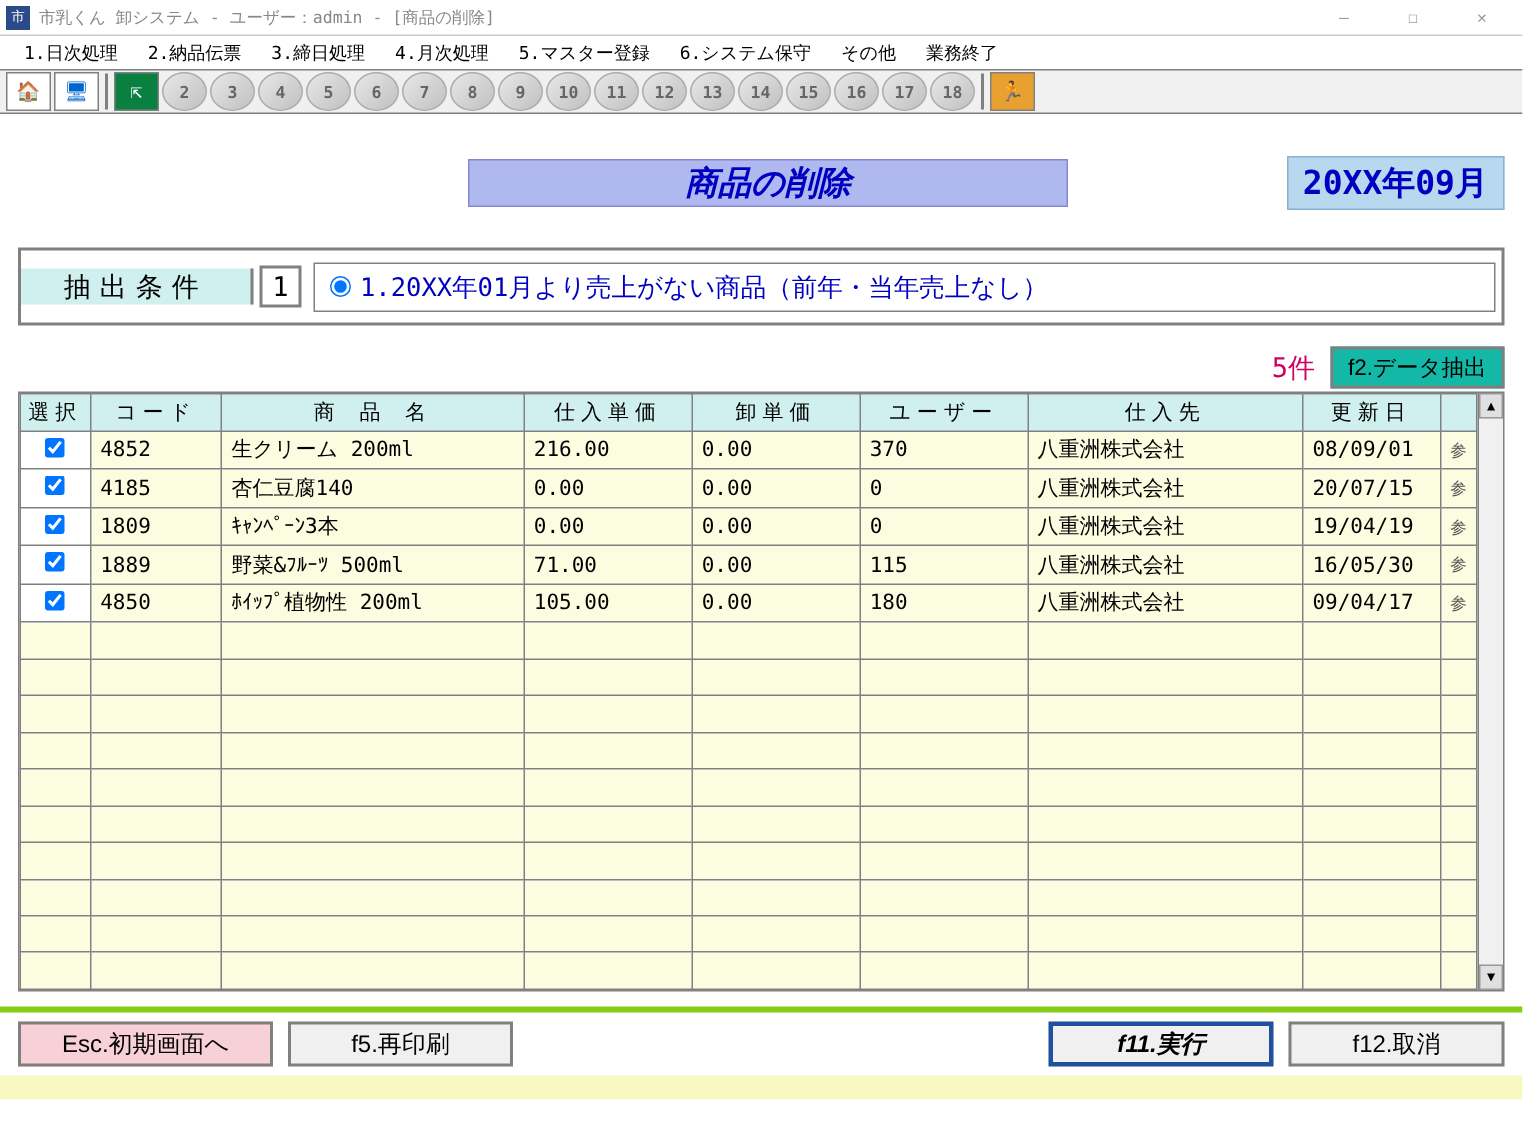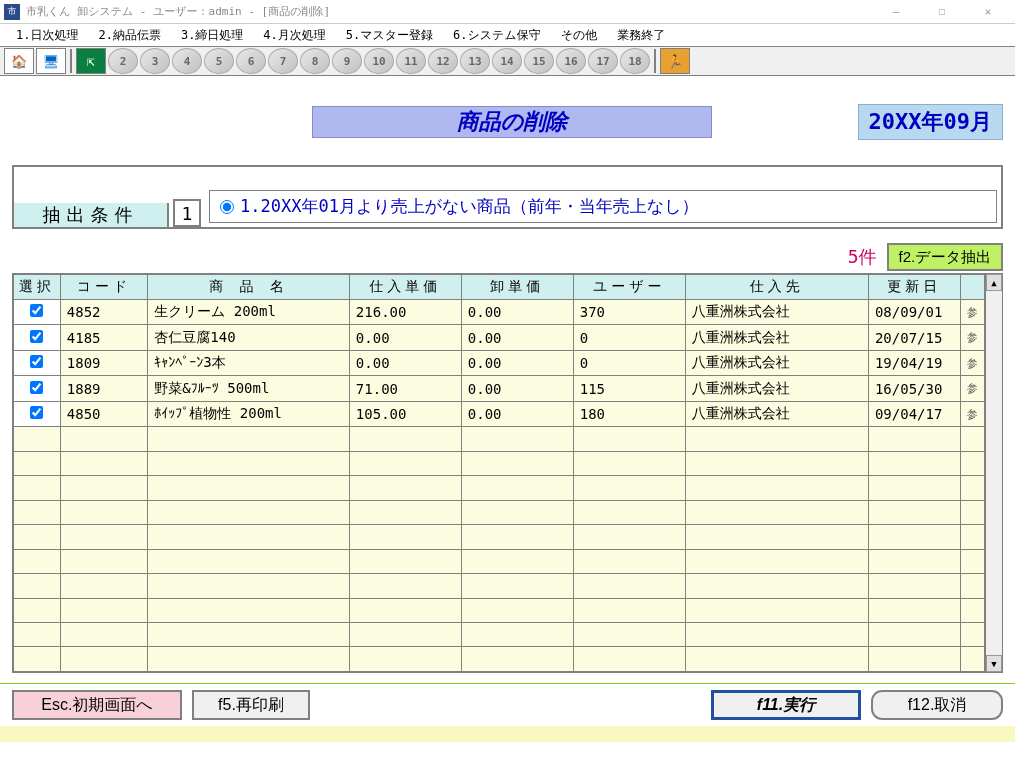--- a/index.html
+++ b/index.html
@@ -17,52 +17,52 @@
 .toolbar .tb { width: 30px; height: 26px; border: 1px solid #808080; display: flex; align-items: center; justify-content: center; background: #fff; cursor: pointer; }
 .toolbar .num { width: 30px; height: 26px; border-radius: 50%; background: linear-gradient(135deg,#e8e8e8,#c0c0c0); display: flex; align-items: center; justify-content: center; font-weight: bold; color: #666; font-size: 11px; cursor: pointer; border:1px solid #aaa; }
 .toolbar .sep { width: 2px; height: 24px; background: #808080; margin: 0 2px; }
 
 .content { padding: 10px 12px; }
 
 .pagetitle-row { display: flex; align-items: center; margin: 18px 0 25px; }
 .pagetitle { width: 400px; height: 32px; background: #b0b8f0; display: flex; align-items: center; justify-content: center; font-size: 22px; font-weight: bold; font-style: italic; color: #0000c0; border: 1px solid #8888d0; margin-left: 300px; }
 .period { margin-left: auto; font-size: 22px; font-weight: bold; color: #0000c0; background: #b8d8f0; padding: 2px 10px; border: 1px solid #88b0d0; }
 
-.cond-box { border: 2px solid #808080; display: flex; align-items: flex-end; height: 64px; }
+.cond-box { border: 2px solid #808080; display: flex; align-items: center; height: 52px; }
 .cond-label { width: 155px; background: #d0f0f0; display: flex; align-items: center; justify-content: center; font-size: 18px; border-right: 2px solid #808080; letter-spacing: 6px; }
 .cond-num { width: 36px; display: flex; align-items: center; justify-content: center; }
 .cond-num .sq { width: 28px; height: 28px; border: 2px solid #808080; display: flex; align-items: center; justify-content: center; font-size: 18px; }
 .cond-opts { flex: 1; display: flex; flex-direction: column; justify-content: center; padding: 4px 10px; gap: 4px; border:1px solid #808080; margin:4px; }
 .cond-opts label { display: flex; align-items: center; gap: 6px; font-size: 17px; cursor: pointer; }
 .cond-opts label.sel { color: #0000c0; }
 .cond-opts input[type=radio] { width: 14px; height: 14px; }
 
 .count-row { display: flex; justify-content: flex-end; align-items: center; margin-top: 14px; gap: 10px; }
 .count { color: #d00060; font-size: 18px; }
-.extract-btn { height: 28px; padding: 0 10px; border: 2px solid #808080; background: #bef264; font-size: 15px; cursor: pointer; }
+.extract-btn { height: 28px; padding: 0 10px; border: 2px solid #808080; background: #14b8a6; font-size: 15px; cursor: pointer; }
 
 .grid-wrap { border: 1px solid #808080; margin-top: 2px; position: relative; height: 400px; display: flex; }
 .grid { flex: 1; border-collapse: collapse; font-size: 14px; table-layout: fixed; }
 .grid th { background: #d0f0f0; border: 1px solid #808080; padding: 3px 4px; font-weight: normal; letter-spacing: 4px; height: 24px; }
 .grid td { border: 1px solid #808080; padding: 3px 6px; background: #fcfce0; height: 24px; overflow: hidden; white-space: nowrap; }
 .grid td.chk { text-align: center; background: #fff; }
 .grid td.num { text-align: left; }
 .grid td.ref { text-align: center; font-size: 11px; color: #555; cursor: pointer; }
 .grid td.empty { background: #fcfce0; }
 .scrollbar { width: 17px; background: #f0f0f0; border-left: 1px solid #808080; position: relative; }
 .scrollbar .sbtn { height: 17px; display: flex; align-items: center; justify-content: center; background: #e0e0e0; border: 1px solid #999; font-size: 9px; cursor: pointer; }
 .scrollbar .sbtn.bot { position: absolute; bottom: 0; left:0; right:0; }
 
-.footer { padding: 6px 12px; border-top: 1px solid #84cc16; display: flex; gap: 10px; align-items: center; }
+.footer { padding: 6px 12px; border-top: 4px solid #84cc16; display: flex; gap: 10px; align-items: center; }
 .footer .fbtn { height: 30px; border: 2px solid #808080; padding: 0 14px; font-size: 16px; cursor: pointer; background: #f0f0f0; display: flex; align-items: center; }
 .footer .fbtn.esc { background: #f8d0d8; width:170px; justify-content:center; }
-.footer .fbtn.f5 { width:118px; justify-content:center; }
+.footer .fbtn.f5 { width:150px; justify-content:center; }
 .footer .spacer { flex: 1; }
 .footer .fbtn.f11 { width:150px; justify-content:center; font-weight:bold; border:3px solid #2050a0;font-style:italic; }
-.footer .fbtn.f12 { width:132px; justify-content:center;border-radius:11px; }
+.footer .fbtn.f12 { width:144px; justify-content:center; }
 .yellowbar { height: 16px; background: #f8f8c0; }
 
 input[type=checkbox] { width: 13px; height: 13px; }
 </style>
 </head>
 <body>
 
 <div class="titlebar">
   <div class="icon">市</div>
   <span>市乳くん 卸システム - ユーザー：admin - [商品の削除]</span>

